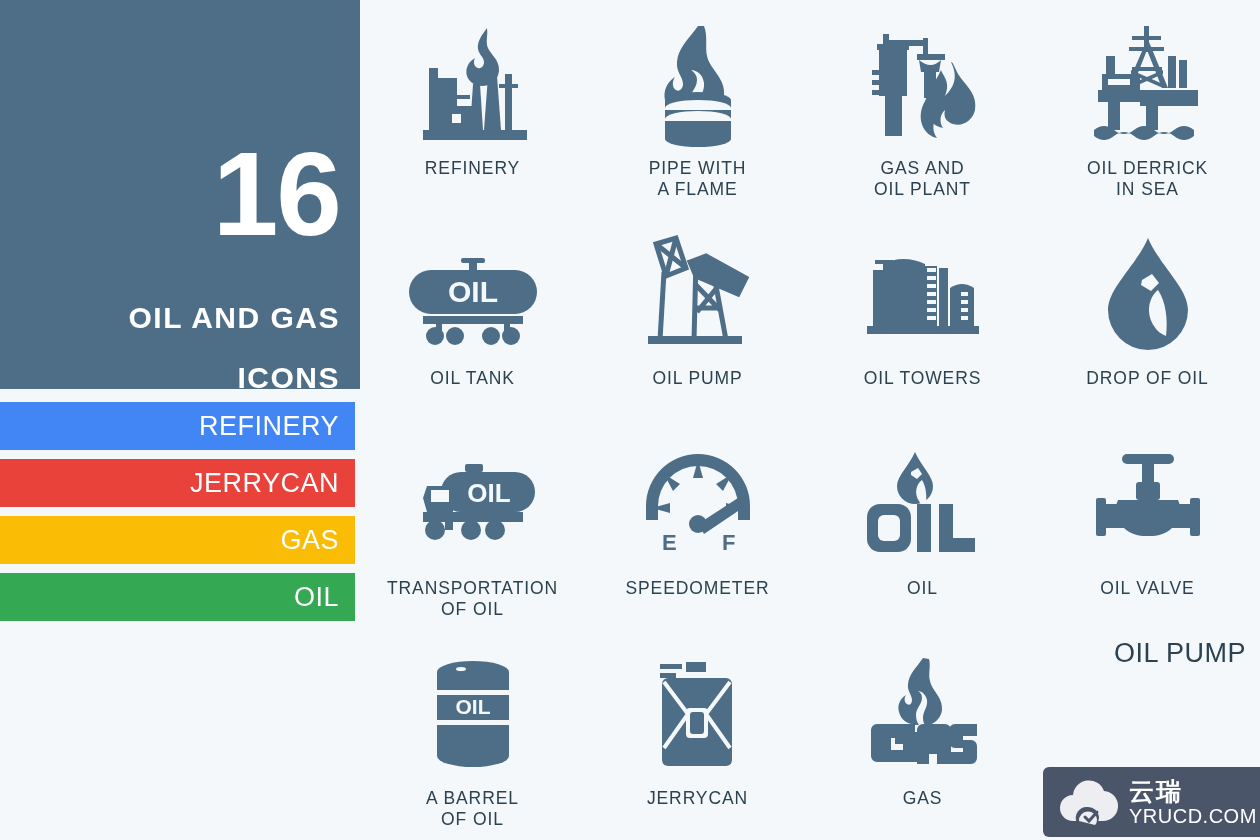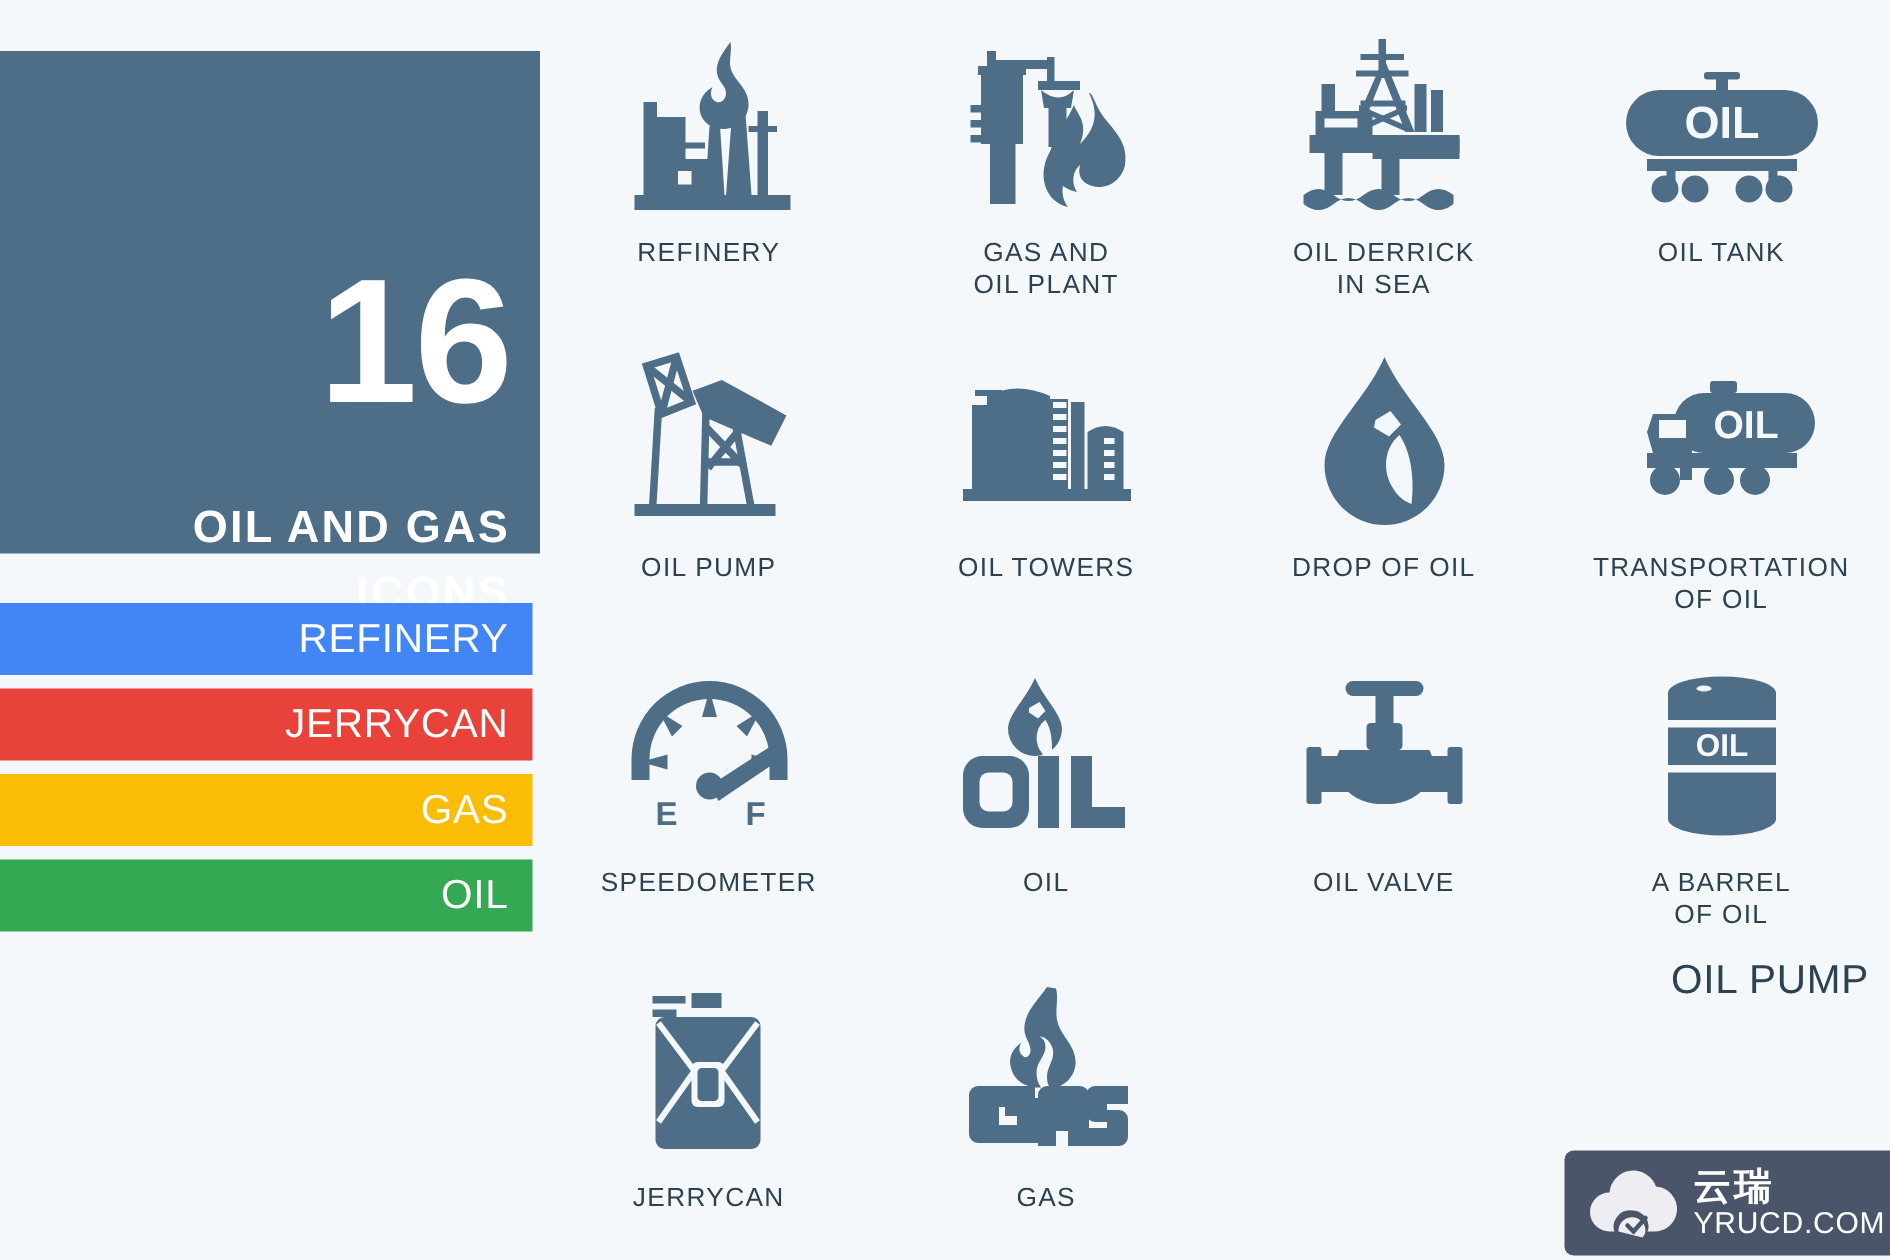--- a/index.html
+++ b/index.html
@@ -6,36 +6,35 @@
   html,body { width:1260px; height:840px; }
   body {
     background:#F4F8FB;
     font-family:"Liberation Sans", sans-serif;
     position:relative;
     overflow:hidden;
   }
 
   
   #left-panel{
-    position:absolute; left:0; top:0; width:360px; height:335px;
+    position:absolute; left:0; top:0; width:360px; height:389px;
     background:#4E6E87;
-    margin-top:34px;
   }
   #count-number{
     position:absolute; right:20px; top:146px;
     font-size:118px; line-height:96px; font-weight:700;
     color:#FFFFFF; letter-spacing:-2px;
   }
   #title-line1, #title-line2{
     position:absolute; right:20px;
     font-size:30px; font-weight:700; color:#FFFFFF;
     letter-spacing:1.5px; line-height:36px;text-align:right;
   }
   #title-line1{ top:300px; }
-  #title-line2{ top:344px; }
+  #title-line2{ top:360px; }
 
   
   .color-bar{
     position:absolute; left:0; width:355px; height:48px;
   }
   .color-bar span{
     position:absolute; right:16px; top:50%; transform:translateY(-50%);
     font-size:27px; color:#FFFFFF; letter-spacing:0.5px; font-weight:400;
   }
   #bar-refinery { top:402px; }
@@ -125,20 +124,36 @@
         <path d="M64 62 l7 0 3 46 -13 0z"></path>
         <path d="M79 54 l9 0 4 54 -17 0z"></path>
         <rect x="96" y="52" width="7" height="56"></rect>
         <rect x="90" y="62" width="19" height="4"></rect>
         <rect x="14" y="108" width="104" height="10"></rect>
       </svg>
     </div>
     <div class="icon-label">REFINERY</div>
   </div>
 
+  <div class="icon-cell">
+    <div class="icon-art">
+      <svg width="128" height="128" viewBox="0 0 128 128" fill="#4E6E87">
+        <path d="M64 4c-10 14-20 22-21 36-1 10 6 15 6 22 0 5-4 8-7 6-4-2-4-9-1-13-8 5-12 14-10 23 3 11 13 18 26 18h2c-3-4-5-9-5-14 0-10 9-15 9-24 0-5-3-8-6-10 6 0 12 5 13 13 1 9-6 15-6 24 0 5 2 9 5 11 12-2 20-11 21-22 2-18-14-26-17-40-2-9 1-20-3-30z"></path>
+        <ellipse cx="64" cy="78" rx="33" ry="8"></ellipse>
+        <rect x="31" y="78" width="66" height="8"></rect>
+        <ellipse cx="64" cy="86" rx="33" ry="8" fill="#F4F8FB"></ellipse>
+        <rect x="31" y="88" width="66" height="9"></rect>
+        <ellipse cx="64" cy="97" rx="33" ry="8" fill="#F4F8FB"></ellipse>
+        <rect x="31" y="99" width="66" height="18"></rect>
+        <ellipse cx="64" cy="117" rx="33" ry="8"></ellipse>
+      </svg>
+    </div>
+    <div class="icon-label">PIPE WITH
+A FLAME</div>
+  </div>
 
   <div class="icon-cell">
     <div class="icon-art">
       <svg width="128" height="128" viewBox="0 0 128 128" fill="#4E6E87">
         <path d="M24 12 h6 v6 h34 v6 h-40z"></path>
         <rect x="18" y="22" width="32" height="6"></rect>
         <path d="M20 28 q14 -8 28 0 l0 14 q-14 6 -28 0z"></path>
         <rect x="20" y="40" width="28" height="34"></rect>
         <rect x="13" y="48" width="8" height="5"></rect>
         <rect x="13" y="58" width="8" height="5"></rect>

